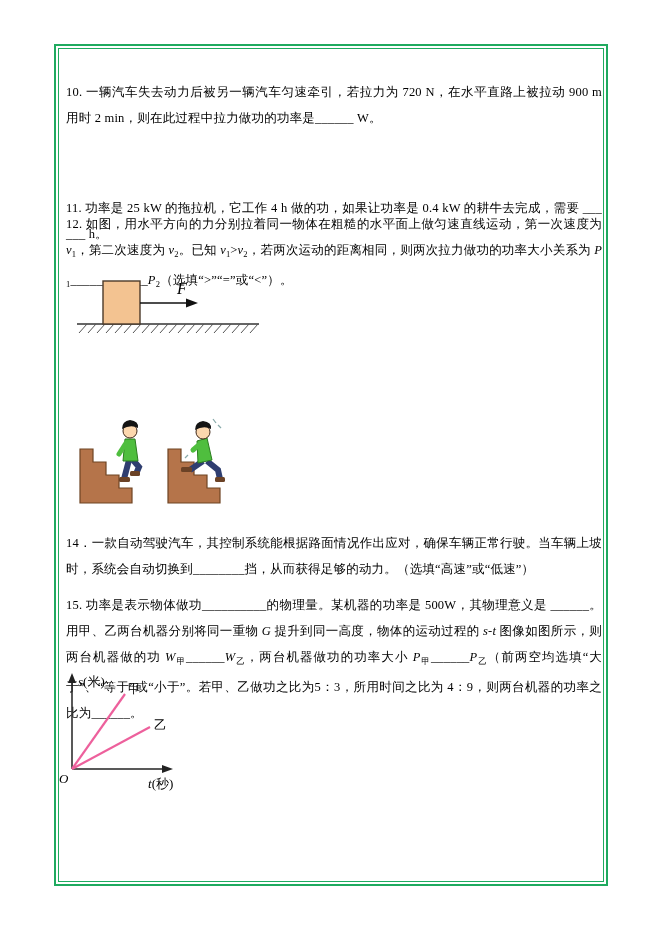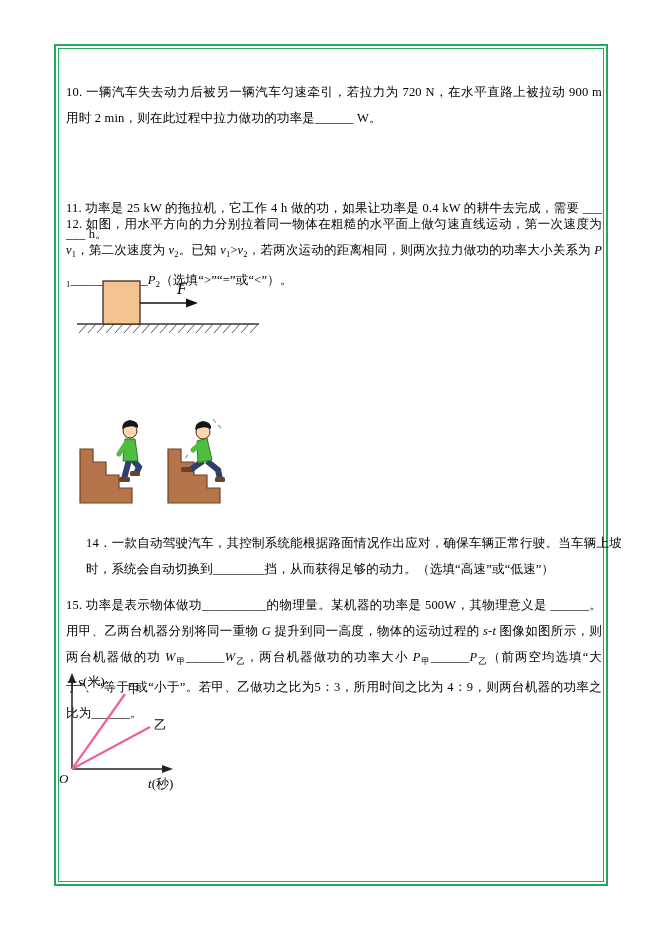--- a/index.html
+++ b/index.html
@@ -17,21 +17,21 @@
   }
   .q {
     position:absolute; left:66px; width:536px; margin:0;
     font-size:12.5px; line-height:26px; text-align:justify;
     letter-spacing:0.2px; word-break:break-all;
   }
   #q10 { top:79px; }
   #q11 { top:151px;margin-top:44px; }
   #q12 { top:211px; }
   #q13 { top:364px; }
-  #q14 { top:530px;margin-left:20px; }
+  #q14 { top:530px; }
   #q15 { top:592px; }
   .run-i  { font-style:italic; font-family:"Liberation Serif",serif; }
   .run-sub{ font-size:8.5px; vertical-align:-3px; }
   .fig { position:absolute; }
   #fig-block  { left:75px;  top:274px; }
   #fig-stairs { left:78px;  top:413px; }
   #fig-graph  { left:52px;  top:671px; }
   svg text { font-family:"Liberation Serif","DejaVu Serif",serif; }
   .axis-label { font-size:13px; }
   .var-it { font-style:italic; }

